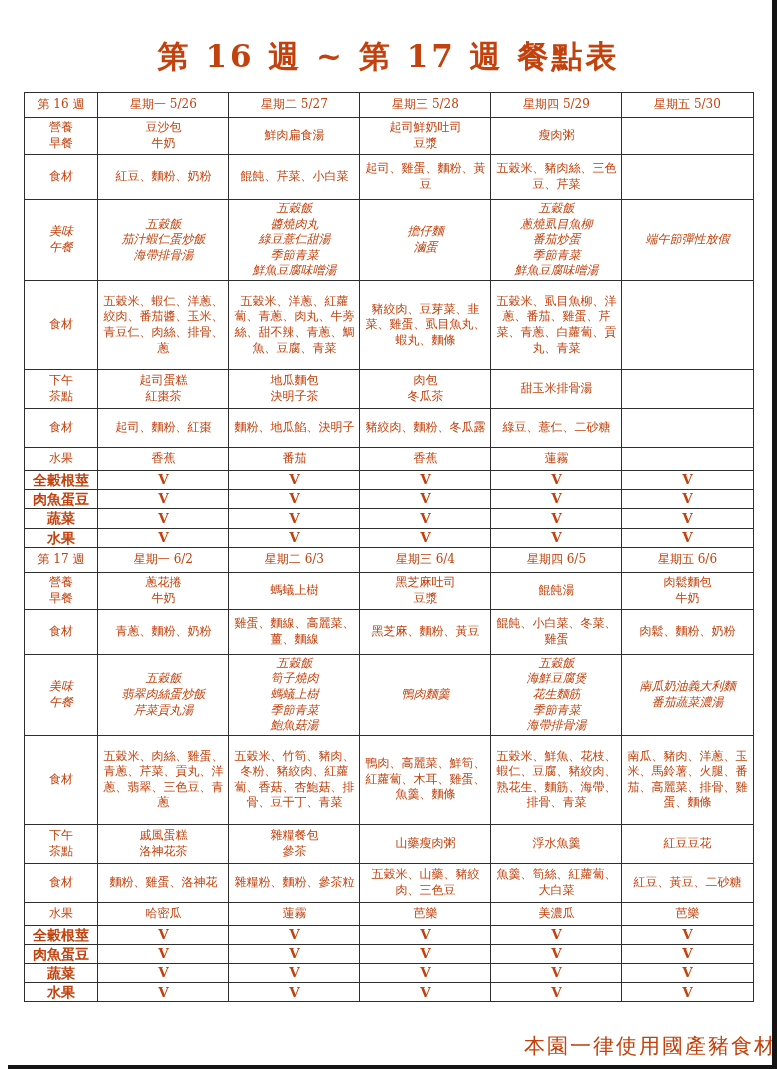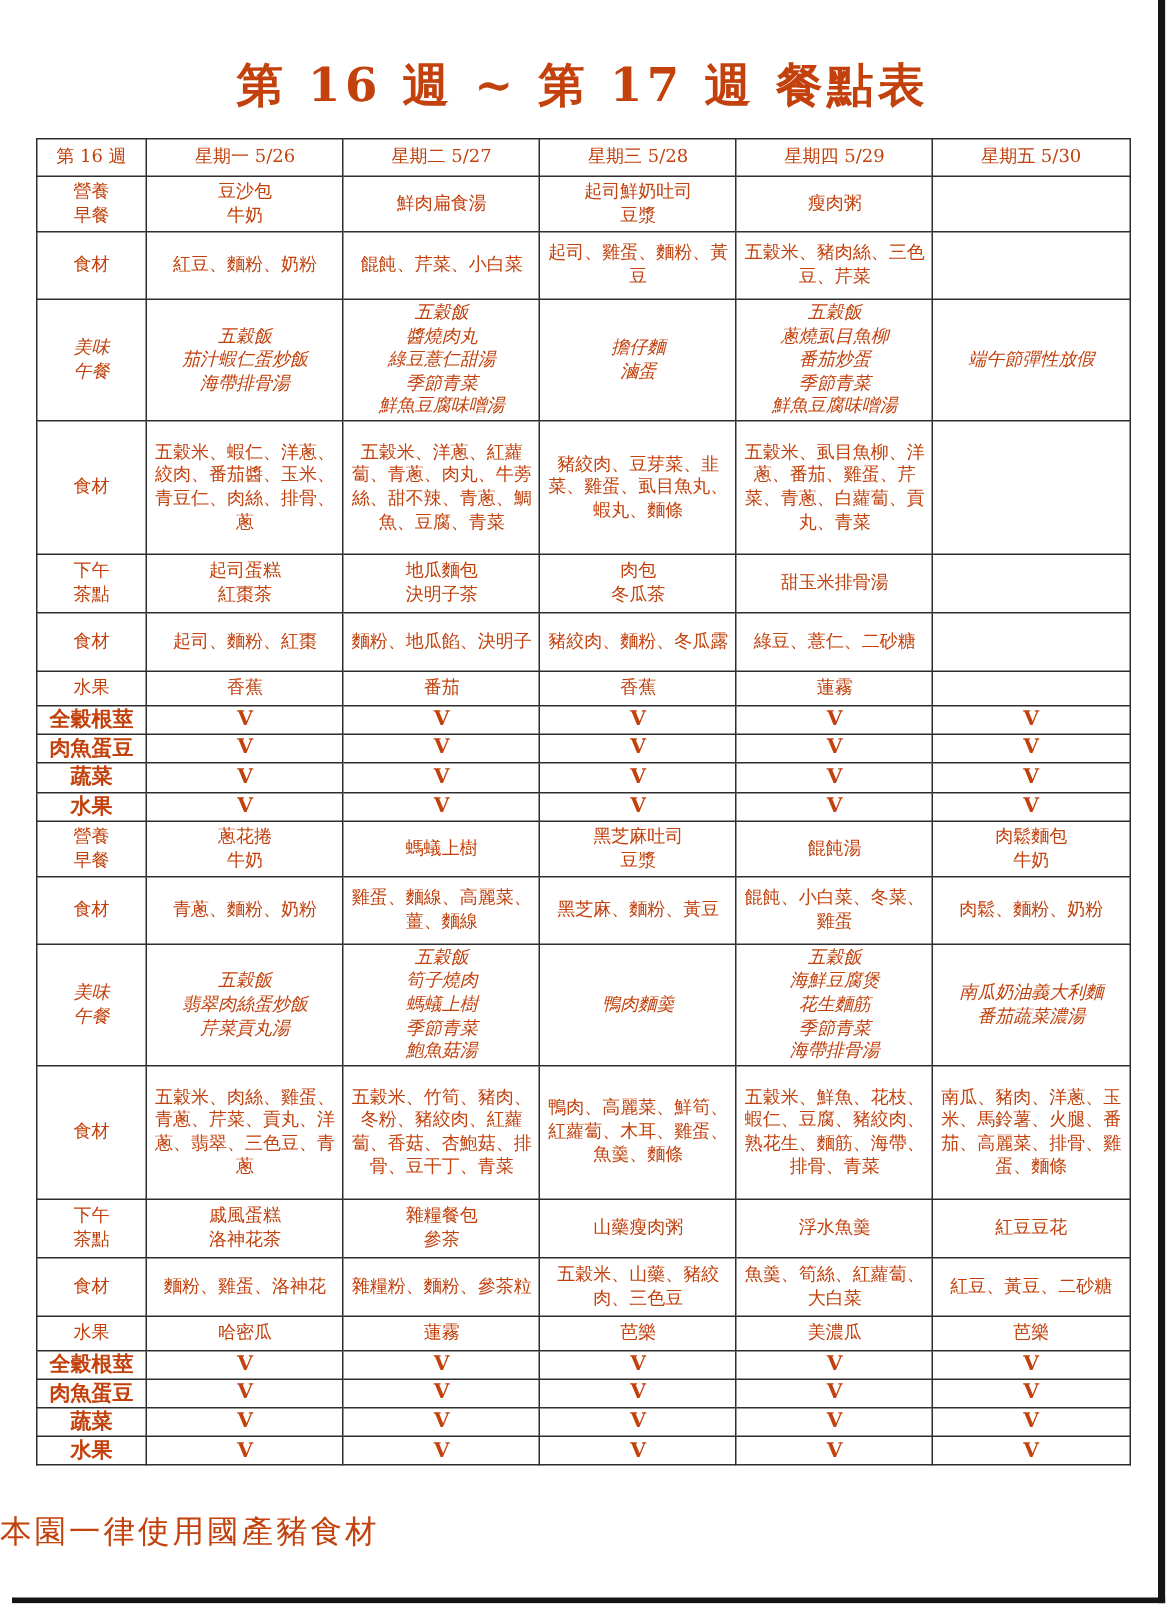--- a/index.html
+++ b/index.html
@@ -43,21 +43,21 @@
   tr.r-ing-sm td{height:42px;}
   tr.r-meal-lg td{height:76px;font-style:italic;}
   tr.r-ing-lg td{height:86px;}
   tr.r-snack td{height:36px;}
   tr.r-snack-ing td{height:36px;}
   tr.r-fruit td{height:20px;}
   tr.r-check td{height:14px;font-weight:bold;font-size:13.5px;padding:0 2px;}
   tr.r-check td.lbl{font-size:14px;letter-spacing:0;}
   .bold{font-weight:normal;}
   .footer{
-    text-align:left;
+    text-align:right;
     font-size:21px;
     letter-spacing:2px;
     margin-top:30px;
   }
 </style>
 </head>
 <body>
 
 <div class="page">
   <div class="scan-edge-right"></div>
@@ -303,20 +303,28 @@
           <td>
             <div>V</div>
           </td>
           <td>
             <div>V</div>
           </td>
           <td>
             <div>V</div>
           </td>
         </tr>
+        <tr class="r-weekhead">
+          <td class="lbl">第 17 週</td>
+          <td>星期一 6/2</td>
+          <td>星期二 6/3</td>
+          <td>星期三 6/4</td>
+          <td>星期四 6/5</td>
+          <td>星期五 6/6</td>
+        </tr>
         <tr class="r-meal-sm">
           <td class="lbl">
             <div>營養</div>
             <div>早餐</div>
           </td>
           <td>
             <div>蔥花捲</div>
             <div>牛奶</div>
           </td>
           <td>

